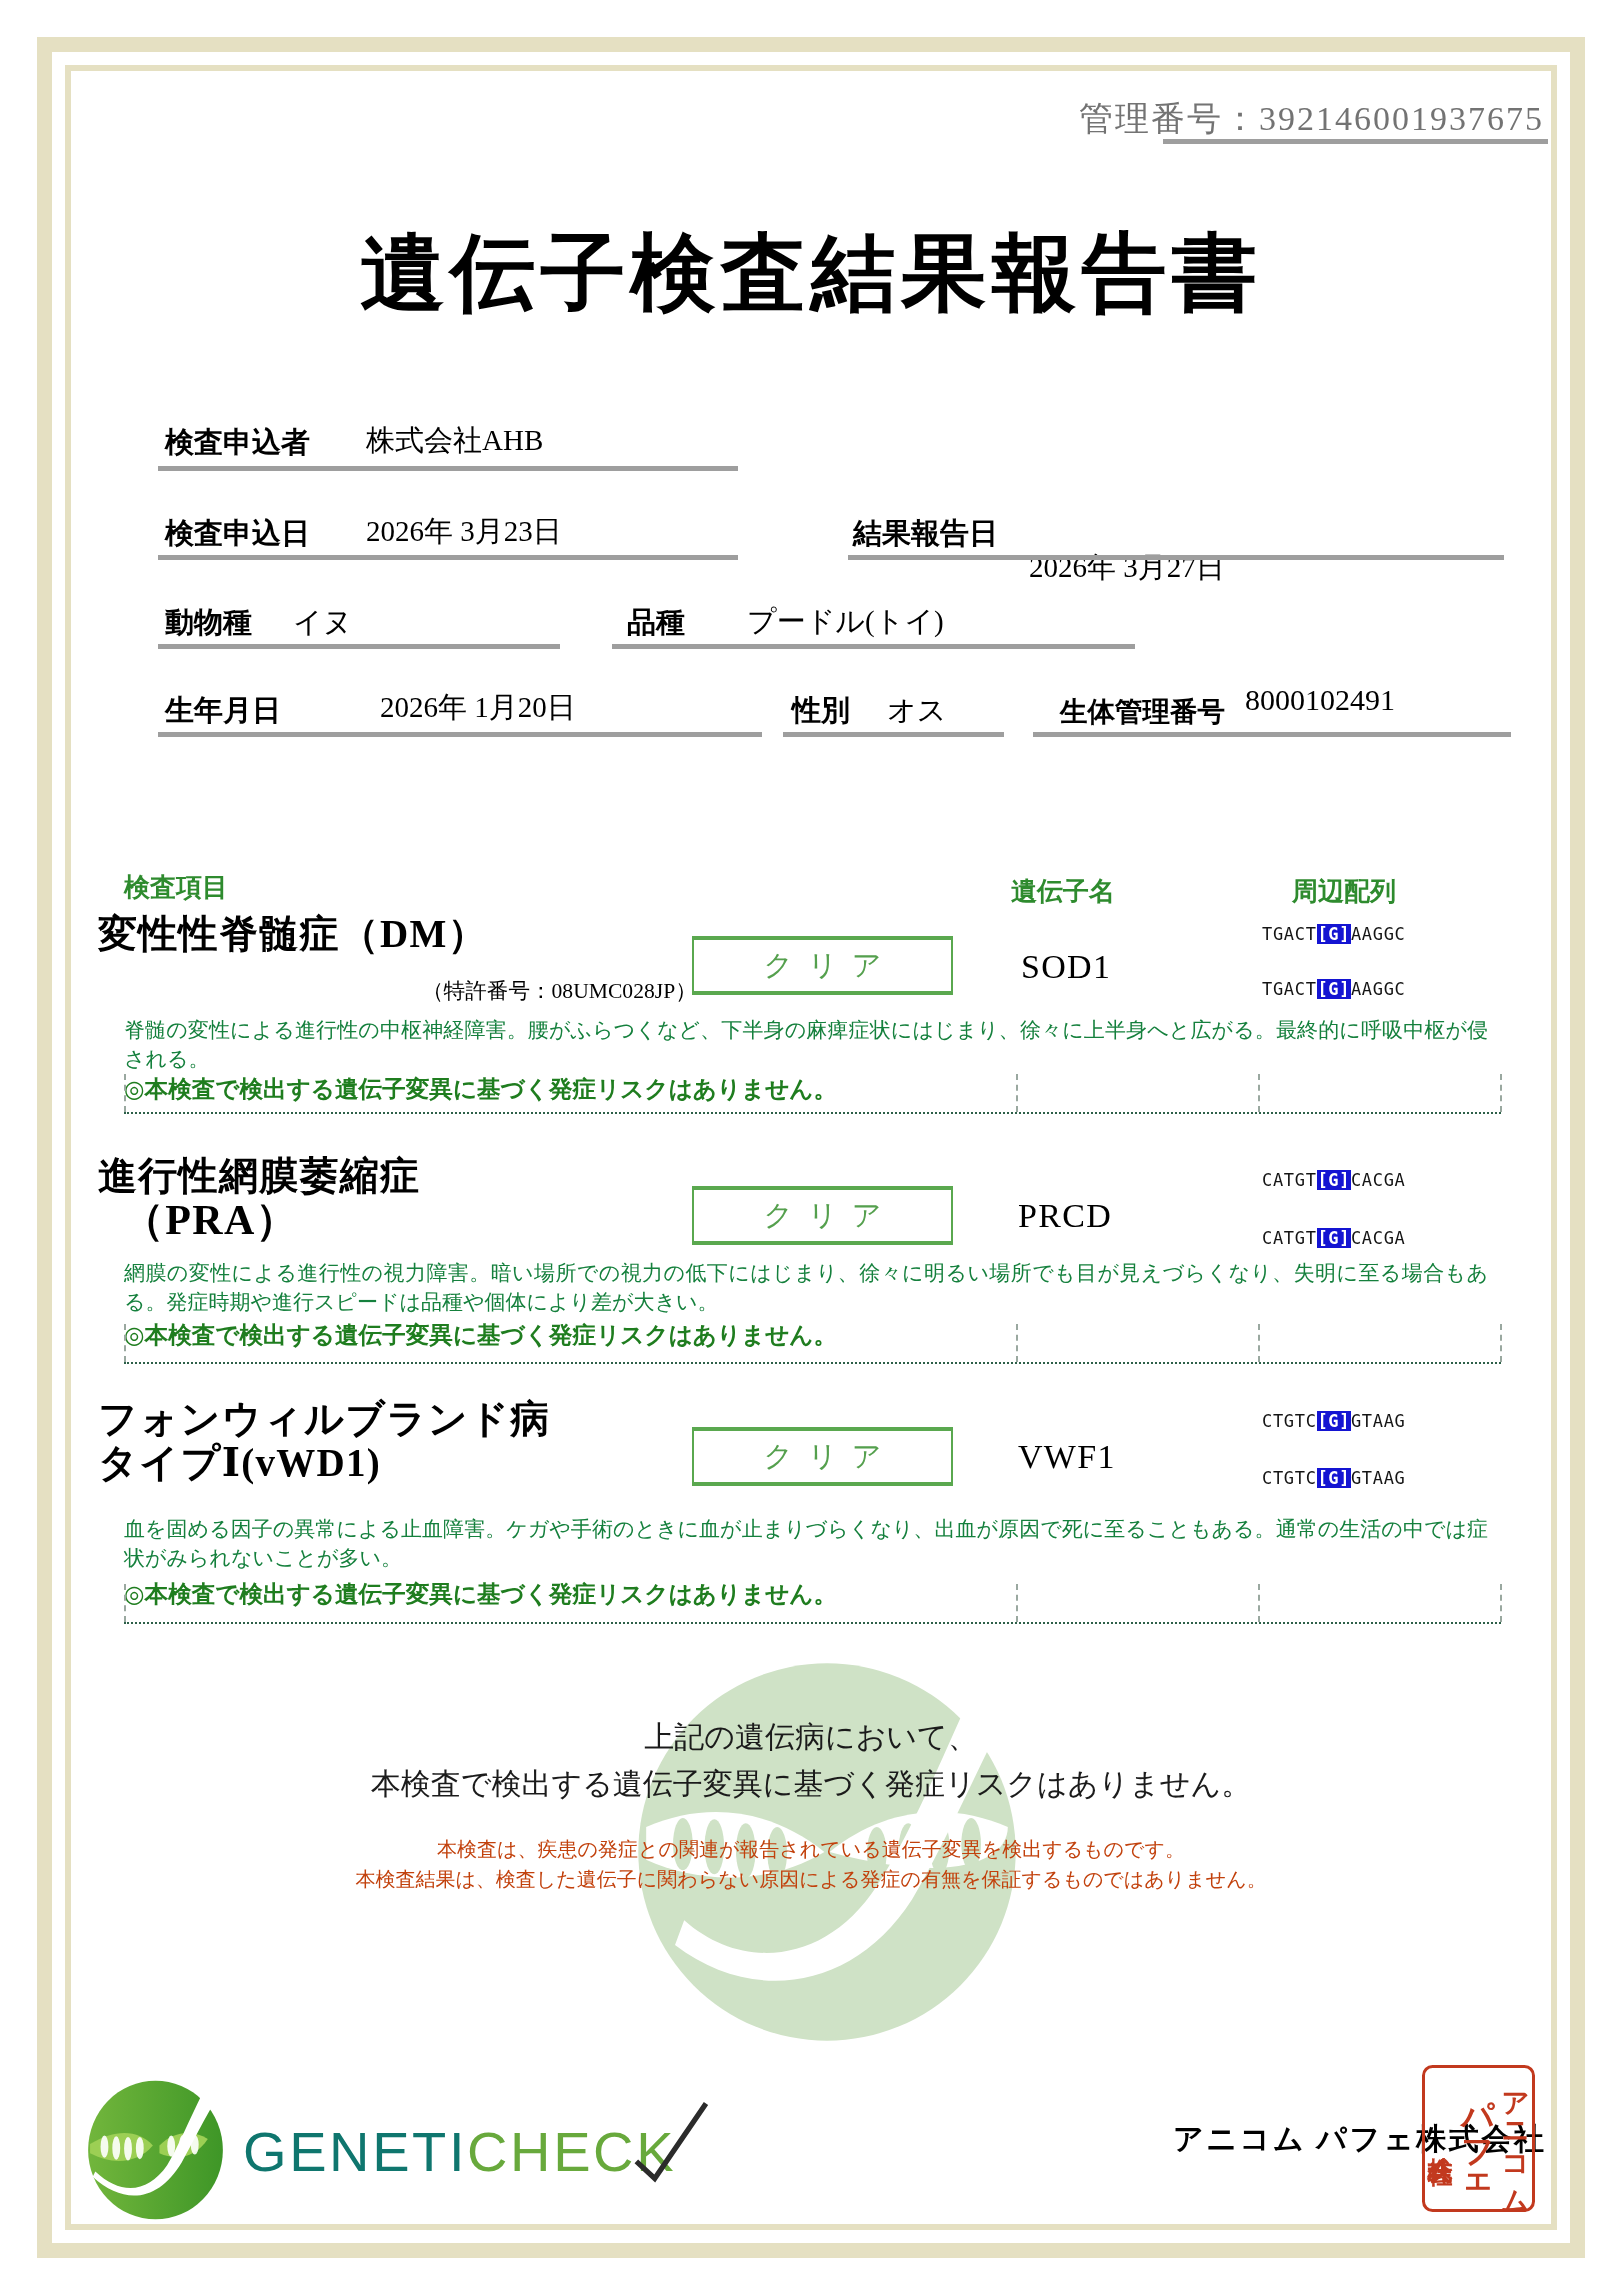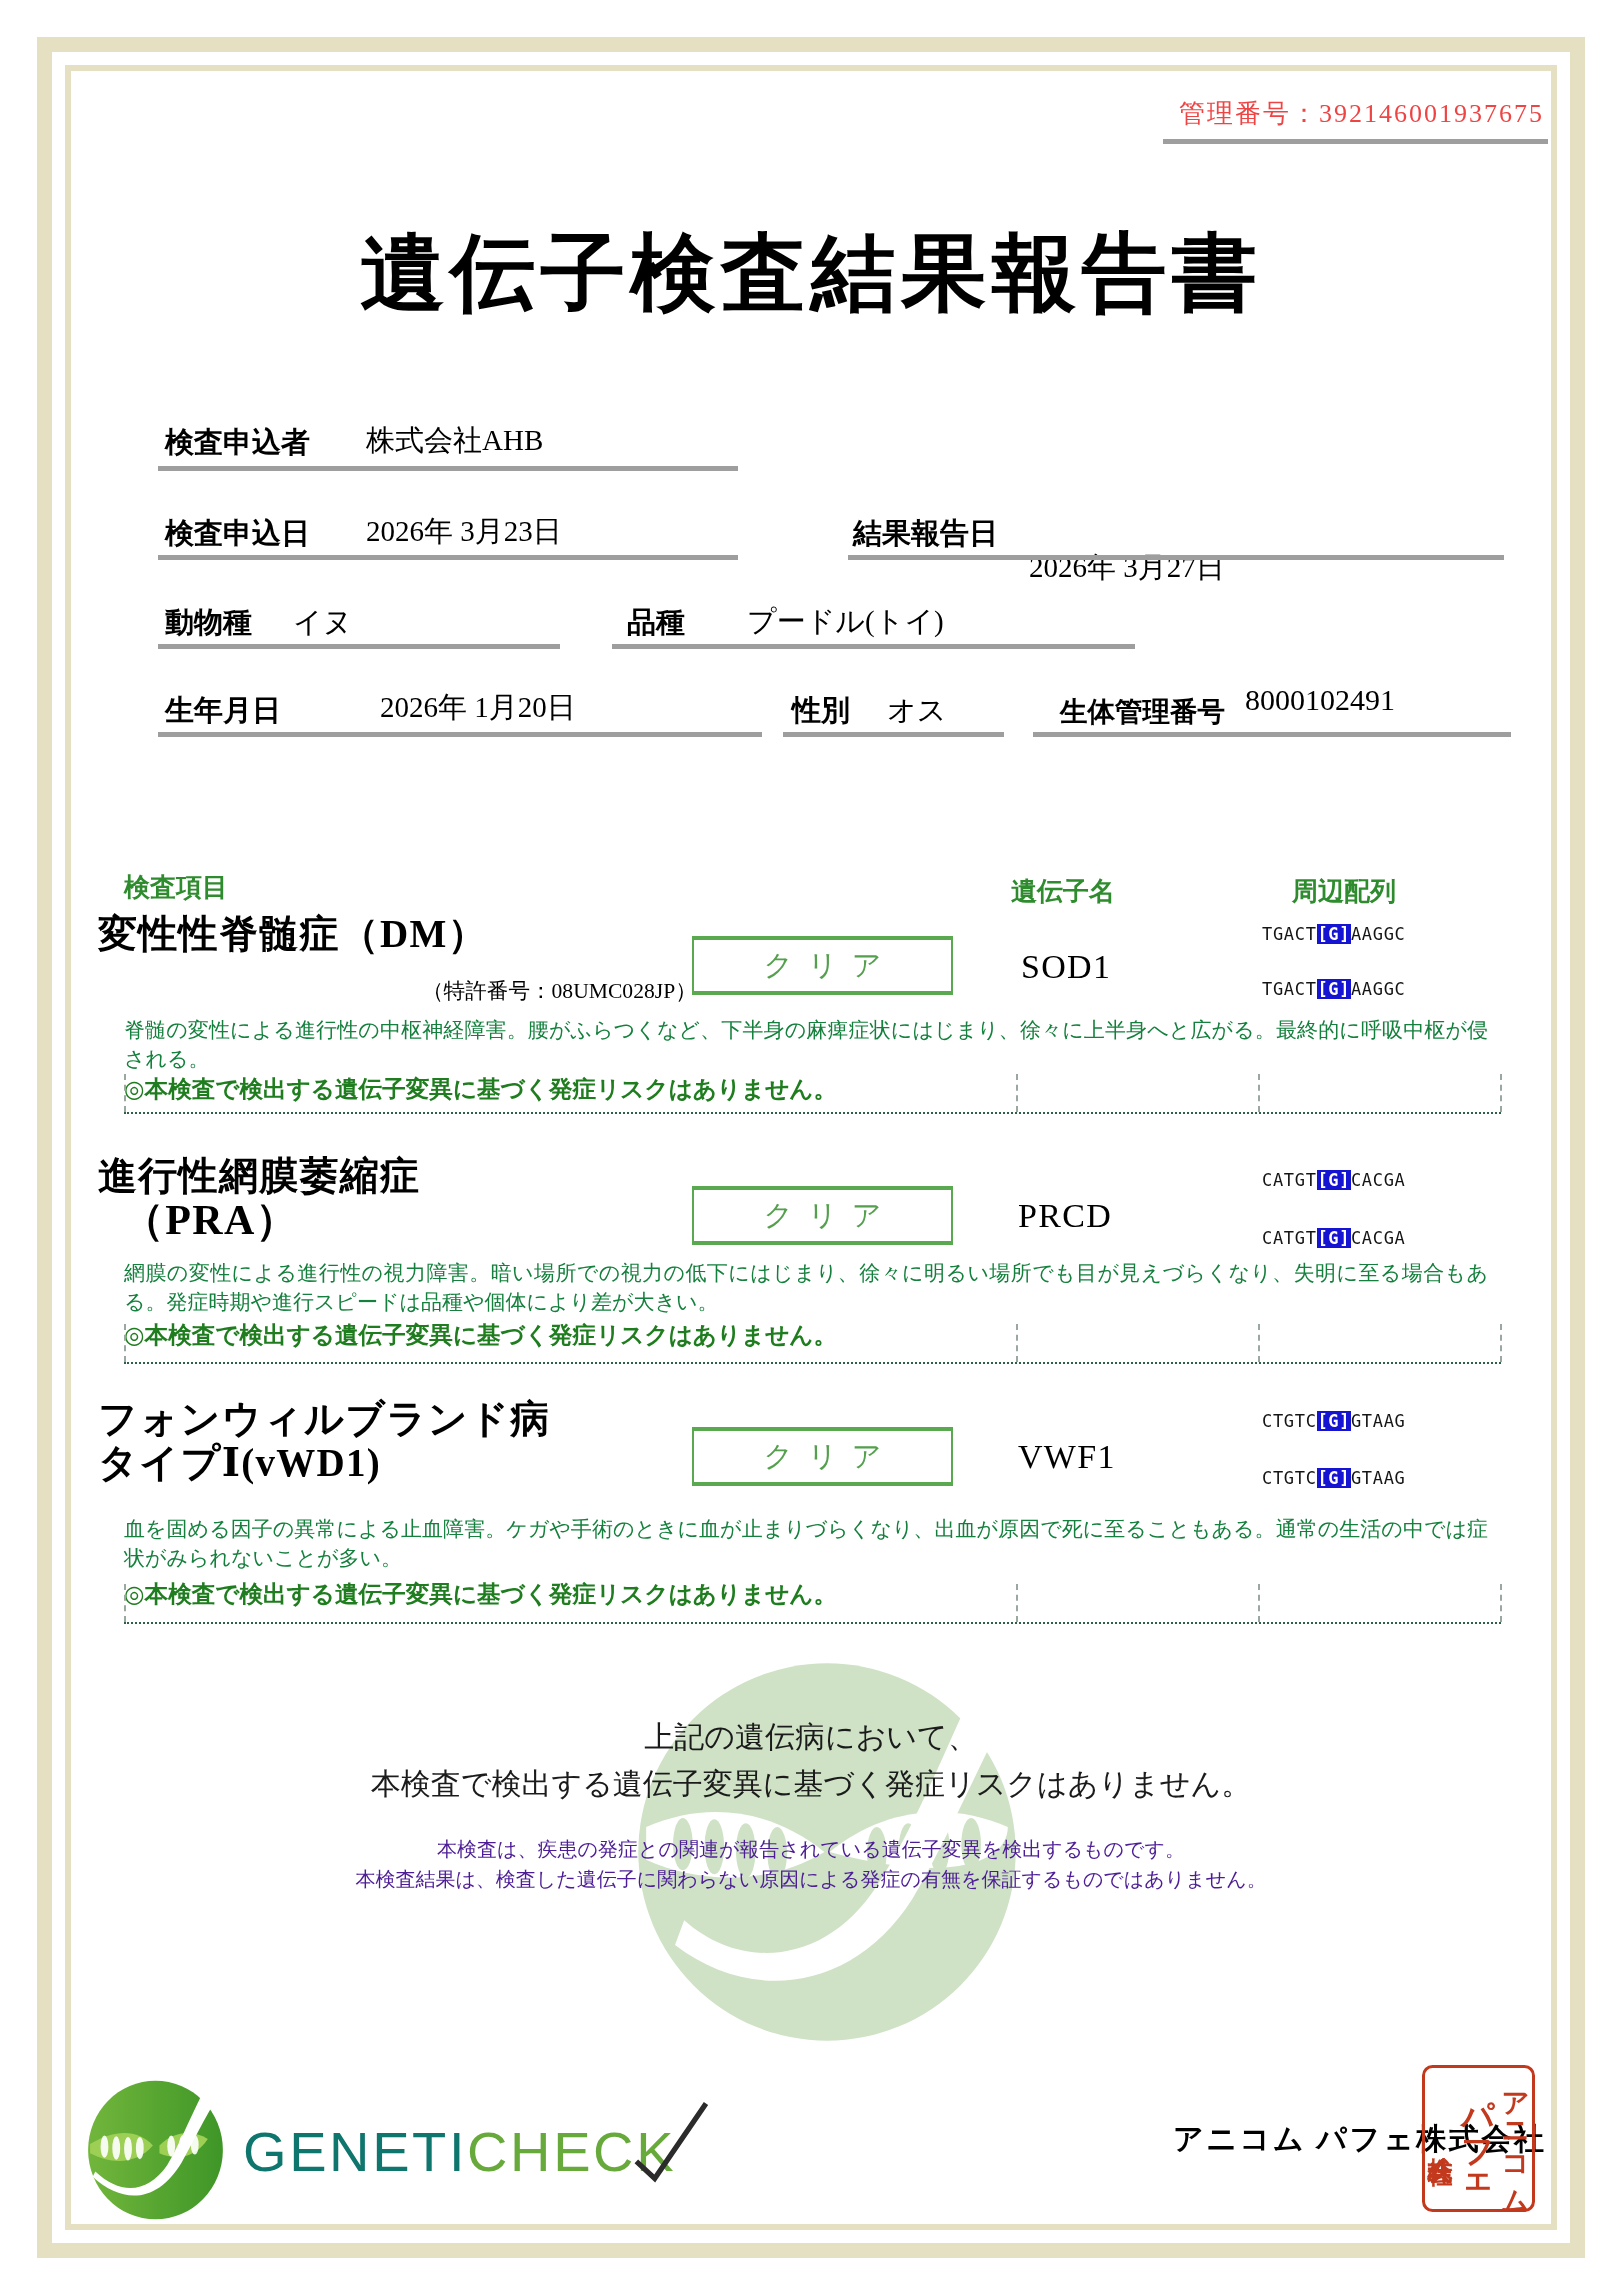--- a/index.html
+++ b/index.html
@@ -6,21 +6,21 @@
   .page{position:relative;width:1622px;height:2295px;background:#fff;overflow:hidden;
         font-family:"Liberation Serif","DejaVu Serif",serif;color:#111;}
   
   .frame-outer{position:absolute;left:37px;top:37px;right:37px;bottom:37px;border:15px solid #e5e0c2;pointer-events:none;}
   .frame-inner{position:absolute;left:65px;top:65px;right:65px;bottom:65px;border:6.5px solid #e5e0c2;pointer-events:none;}
 
   .abs{position:absolute;}
   .gray-line{position:absolute;height:5.2px;background:#9e9e9e;}
 
   .control{position:absolute;left:890px;top:96px;width:654px;text-align:right;
-           font-size:26px;color:#ef4444;letter-spacing:2px;}
+           font-size:34px;color:#737373;letter-spacing:2px;}
   .control-uline{left:1163px;top:139px;width:385px;}
 
   .title{position:absolute;left:0;top:216px;width:1622px;text-align:center;
          font-size:85px;font-weight:700;letter-spacing:5.2px;color:#000;}
 
   .flabel{position:absolute;font-size:29px;font-weight:700;color:#000;}
   .fvalue{position:absolute;font-size:29px;font-weight:400;color:#000;}
 
   .col-head{position:absolute;font-size:26px;font-weight:700;color:#2e8b2e;}
 
@@ -33,21 +33,21 @@
   .seq{position:absolute;font-family:"DejaVu Sans Mono","Liberation Mono",monospace;font-size:17px;color:#141414;letter-spacing:0.7px;}
   .seq .var{background:#1414d2;color:#ffffff;font-weight:700;padding:0 0.7px;}
   .desc{position:absolute;left:124px;width:1364px;font-size:21px;line-height:29.4px;color:#15803d;text-align:justify;}
   .risk{position:absolute;left:124px;font-size:23.6px;font-weight:700;color:#1f7d1f;}
   .dotline{position:absolute;left:124px;width:1377px;height:0;border-top:2.6px dotted #2d6049;}
   .vd{position:absolute;width:0;height:38px;border-left:2px dashed #9aa8a0;}
 
   .sum1{position:absolute;left:0;width:1622px;text-align:center;font-family:"Liberation Sans","DejaVu Sans",sans-serif;
         font-size:30px;color:#1b1b1b;}
   .sumnote{position:absolute;left:0;width:1622px;text-align:center;font-family:"Liberation Sans","DejaVu Sans",sans-serif;
-        font-size:20px;color:#4c1d95;}
+        font-size:20px;color:#c2410c;}
 
   .logo-text{position:absolute;left:243px;top:2119px;font-family:"Liberation Sans","DejaVu Sans",sans-serif;
              font-size:56px;letter-spacing:2.6px;white-space:nowrap;}
   .logo-text .dark{color:#0f766e;}
   .logo-text .green{color:#68a93c;}
   .k-wrap{position:relative;display:inline-block;color:#68a93c;}
   .kcheck{position:absolute;left:-5.2px;top:-22px;pointer-events:none;}
 
   .company{position:absolute;left:1173px;top:2119px;font-size:30px;font-weight:700;color:#000;letter-spacing:2.6px;z-index:1;}
   .seal{position:absolute;left:1422px;top:2065px;width:102px;height:133px;border:3.9px solid #c2391e;border-radius:10.5px;

